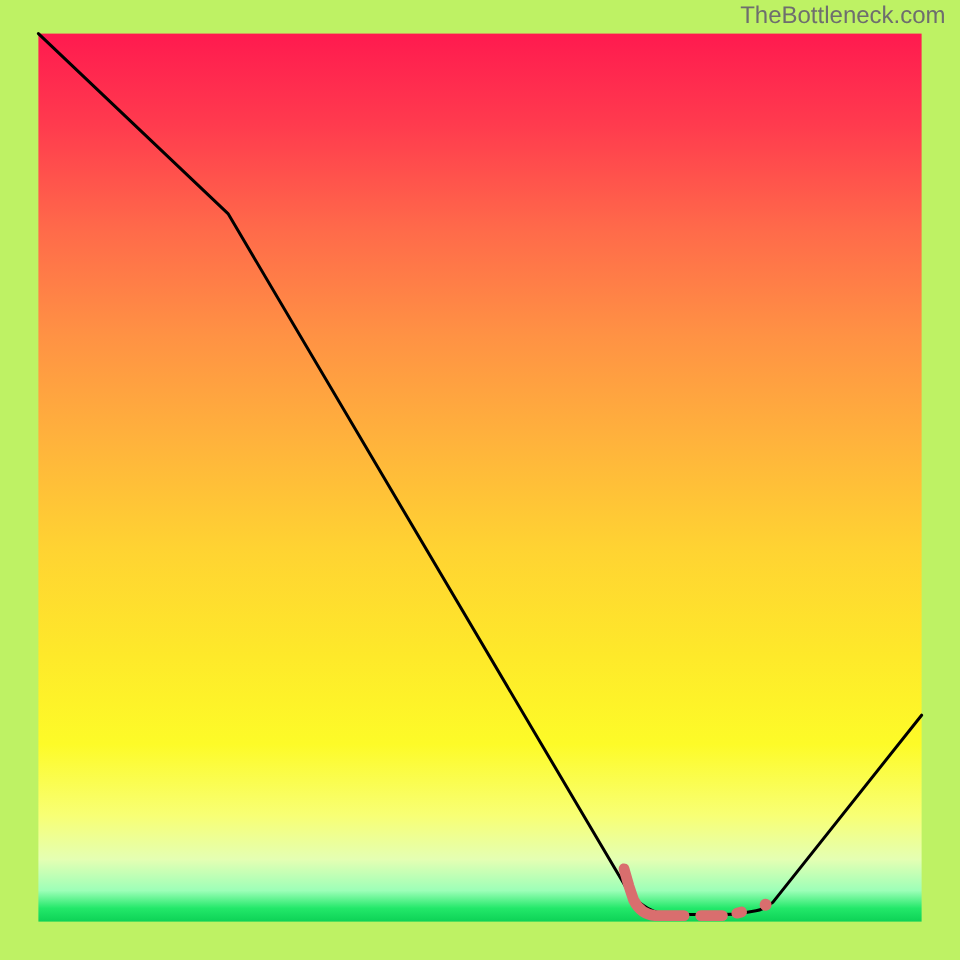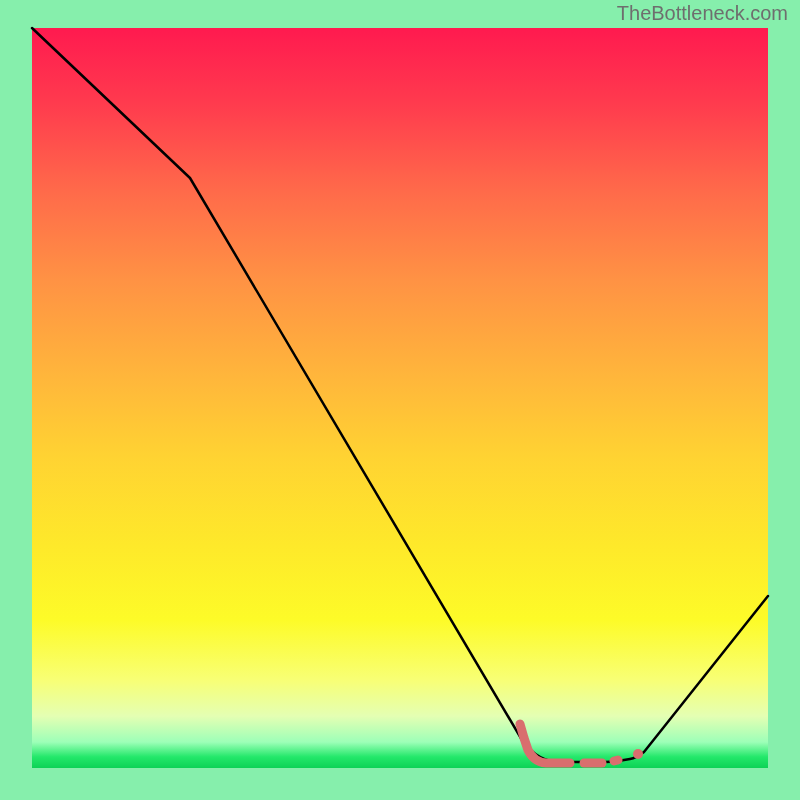--- a/index.html
+++ b/index.html
@@ -1,21 +1,21 @@
 <!DOCTYPE html>
 <html><head>
 <meta charset="utf-8">
 <style>
   * { margin: 0; padding: 0; box-sizing: border-box; }
   html, body { width: 800px; height: 800px; overflow: hidden; }
 
   .outer {
     width: 800px;
     height: 800px;
-    background: #86efac;
+    background: #bef264;
     position: relative;
   }
 
   .watermark {
     position: absolute;
     top: 2px;
     right: 12px;
     font-family: Arial, Helvetica, sans-serif;
     font-size: 20px;
     color: #6e6e6e;

